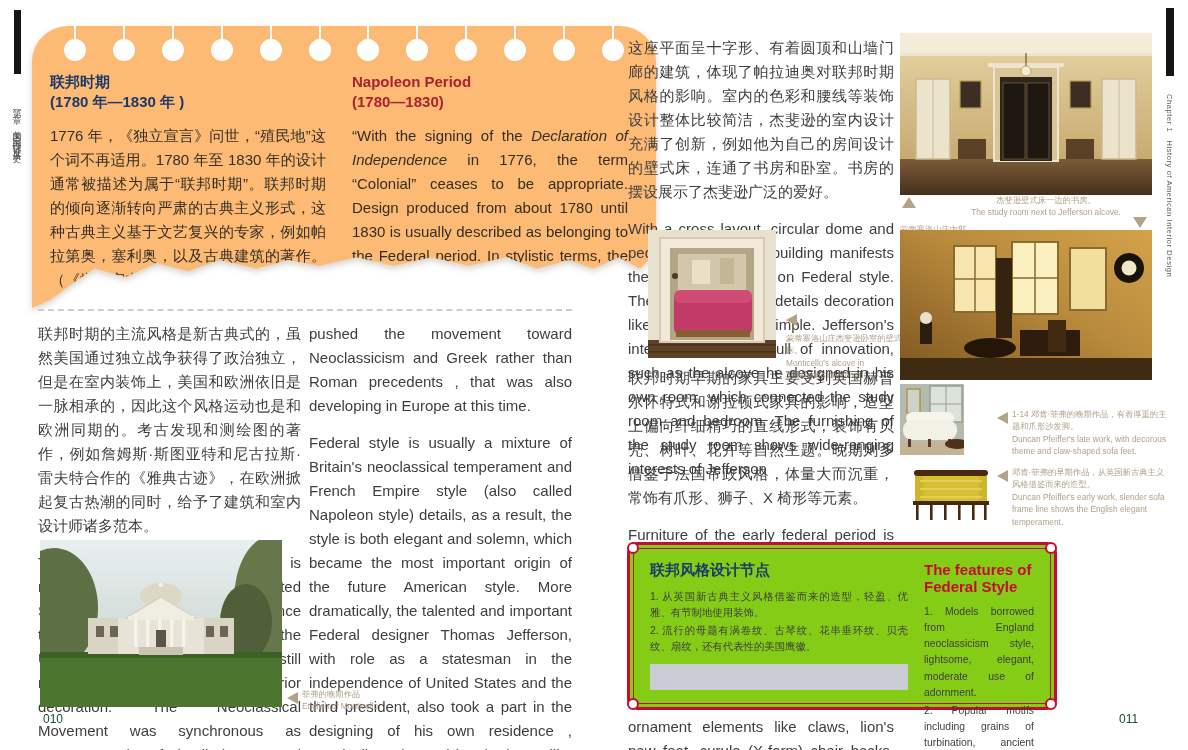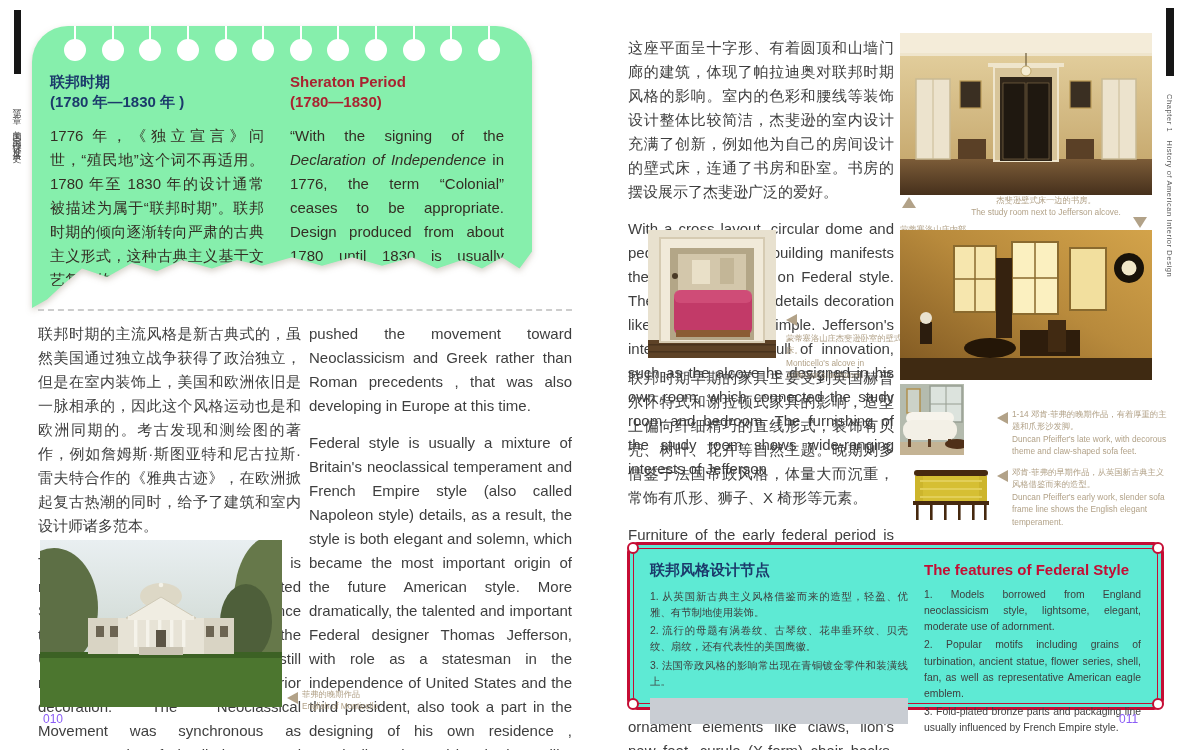--- a/index.html
+++ b/index.html
@@ -5,21 +5,21 @@
   html,body{margin:0;padding:0;background:#fff;}
   #spread{position:relative;width:1188px;height:750px;background:#ffffff;overflow:hidden;
           font-family:"Liberation Sans","DejaVu Sans",sans-serif;color:#3e3e3e;}
   .abs{position:absolute;}
   
   .edge-bar{background:#161616;}
   .side-vert-zh{writing-mode:vertical-rl;font-size:9px;letter-spacing:3px;color:#4a4a4a;}
   .side-vert-en{writing-mode:vertical-rl;font-size:7.5px;letter-spacing:0.6px;color:#5a5a5a;}
   
   .card-wrap{filter:drop-shadow(0 3px 3px rgba(90,70,40,0.25));}
-  .card{width:500px;height:282px;background:#86efac;border-radius:36px 36px 0 0;
+  .card{width:624px;height:282px;background:#fdba74;border-radius:36px 36px 0 0;
         clip-path:polygon(0 0,100% 0,100% 80%,97.5% 86%,94% 82%,90% 86%,86% 83%,81% 86%,
         76% 82%,70% 85%,64% 82%,58% 85%,52% 82%,46% 85%,41% 83%,36% 86%,30% 83%,25% 87%,
         20% 84%,15% 89%,10% 86%,6% 92%,3% 97%,0 100%);}
   .holes{position:absolute;left:0;top:13px;width:100%;display:flex;justify-content:space-between;
          padding:0 32px;box-sizing:border-box;}
   .hole{position:relative;width:22px;height:22px;background:#fff;border-radius:50%;display:block;}
   .hole::before{content:"";position:absolute;left:50%;top:-14px;width:2px;height:15px;
                 background:#fff;transform:translateX(-50%);}
   .card-cols{position:relative;display:flex;gap:26px;padding:46px 28px 0 18px;}
   .card-col{flex:1 1 0;}
@@ -32,26 +32,26 @@
   .card-bar{height:22px;background:#b1a085;margin-top:16px;}
   
   .wavy{border-top:2px dashed #cdcdcd;height:0;}
   .cap{font-size:8.3px;line-height:1.5;color:#b2a288;}
   .tri-l{width:0;height:0;border-top:6px solid transparent;border-bottom:6px solid transparent;
          border-right:11px solid #b2a288;}
   .tri-u{width:0;height:0;border-left:7px solid transparent;border-right:7px solid transparent;
          border-bottom:11px solid #b2a288;}
   .tri-d{width:0;height:0;border-left:7px solid transparent;border-right:7px solid transparent;
          border-top:11px solid #b2a288;}
-  .pagenum{font-size:12px;color:#8b5cf6;}
+  .pagenum{font-size:12px;color:#14532d;}
   
   .photo{display:block;line-height:0;}
   .photo svg{display:block;}
   
-  .features-box{width:537px;height:168px;background:#5eead4;border:3px solid #c50d34;
+  .features-box{width:430px;height:168px;background:#84cc16;border:3px solid #c50d34;
                 border-radius:10px;box-sizing:border-box;}
   .features-box::before{content:"";position:absolute;inset:3px;border:1px solid #c50d34;
                 border-radius:7px;pointer-events:none;}
   .curl{position:absolute;width:8px;height:8px;border:2px solid #c50d34;border-radius:50%;
         background:#fff;}
   .box-cols{position:relative;display:flex;gap:16px;padding:12px 20px 0 20px;}
   .box-col-l{width:258px;}
   .box-col-r{flex:1;}
   .box-h{font-size:15px;font-weight:bold;margin:4px 0 9px;}
   .item{margin:0 0 2px;font-size:10.4px;line-height:1.55;}
@@ -85,21 +85,21 @@
         <div class="card-col">
           <p class="h h-navy">
             <span>联邦时期</span><br>
             <span>(1780 年—1830 年 )</span>
           </p>
           <p class="t">1776 年，《独立宣言》问世，“殖民地”这个词不再适用。1780 年至 1830 年的设计通常被描述为属于“联邦时期”。联邦时期的倾向逐渐转向严肃的古典主义形式，这种古典主义基于文艺复兴的专家，例如帕拉第奥，塞利奥，以及古典建筑的著作。（《世界室内设计史》）</p>
           <div class="card-bar"></div>
         </div>
         <div class="card-col">
           <p class="h h-brick">
-            <span>Sheraton Period</span><br>
+            <span>Napoleon Period</span><br>
             <span>(1780—1830)</span>
           </p>
           <p class="t"><span>“With the signing of the </span><i>Declaration of Independence</i><span> in 1776, the term “Colonial” ceases to be appropriate. Design produced from about 1780 until 1830 is usually described as belonging to the Federal period. In stylistic terms, the tendency of the Federal period was to move toward an increasingly strict version of classicism based on sophisticated awareness of the published works of Renaissance authorities, such as Palladio and Serlio, and on knowledge of actual classical building.” ( </span><i>A History of Interior Design</i><span> )</span></p>
         </div>
       </div>
     </div>
   </div>
 
   <div class="abs wavy" style="left:38px;top:309px;width:534px;"></div>
 
@@ -315,21 +315,20 @@
   <div class="abs features-box" style="left:627px;top:542px;">
     <span class="curl" style="left:-3px;top:-3px;"></span>
     <span class="curl" style="right:-3px;top:-3px;"></span>
     <span class="curl" style="left:-3px;bottom:-3px;"></span>
     <span class="curl" style="right:-3px;bottom:-3px;"></span>
     <div class="box-cols">
       <div class="box-col-l">
         <p class="box-h h-navy">联邦风格设计节点</p>
         <p class="t item">1. 从英国新古典主义风格借鉴而来的造型，轻盈、优雅、有节制地使用装饰。</p>
         <p class="t item">2. 流行的母题有涡卷纹、古琴纹、花串垂环纹、贝壳纹、扇纹，还有代表性的美国鹰徽。</p>
-        <p class="t item">3. 法国帝政风格的影响常出现在青铜镀金零件和装潢线上。</p>
         <div class="gray-bar"></div>
       </div>
       <div class="box-col-r">
         <p class="box-h h-crimson">The features of Federal Style</p>
         <p class="t item">1. Models borrowed from England neoclassicism style, lightsome, elegant, moderate use of adornment.</p>
         <p class="t item">2. Popular motifs including grains of turbination, ancient statue, flower series, shell, fan, as well as representative American eagle emblem.</p>
         <p class="t item">3. Fold-plated bronze parts and packaging line usually influenced by French Empire style.</p>
       </div>
     </div>
   </div>

